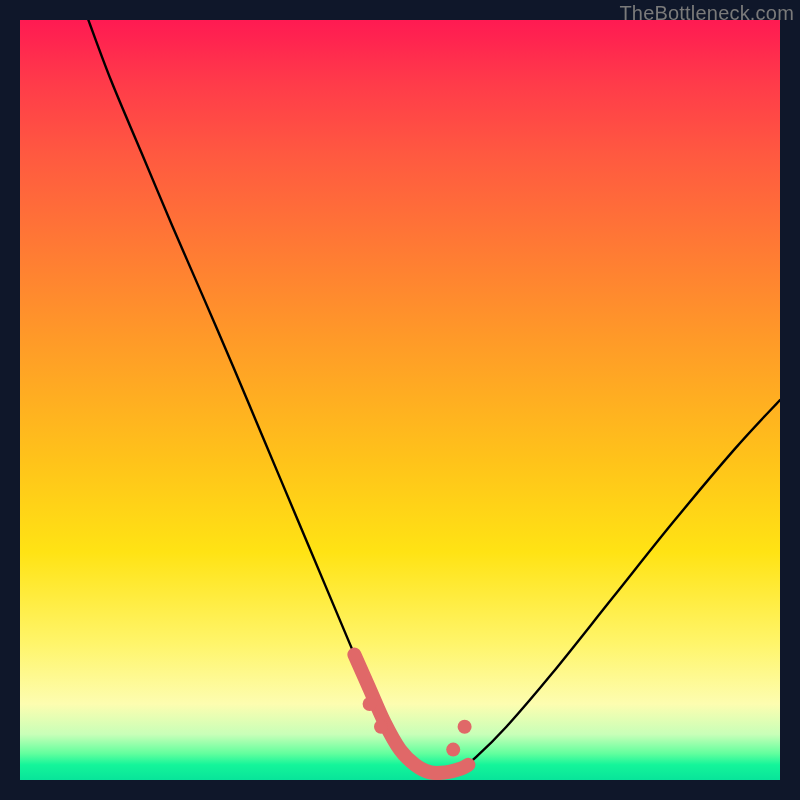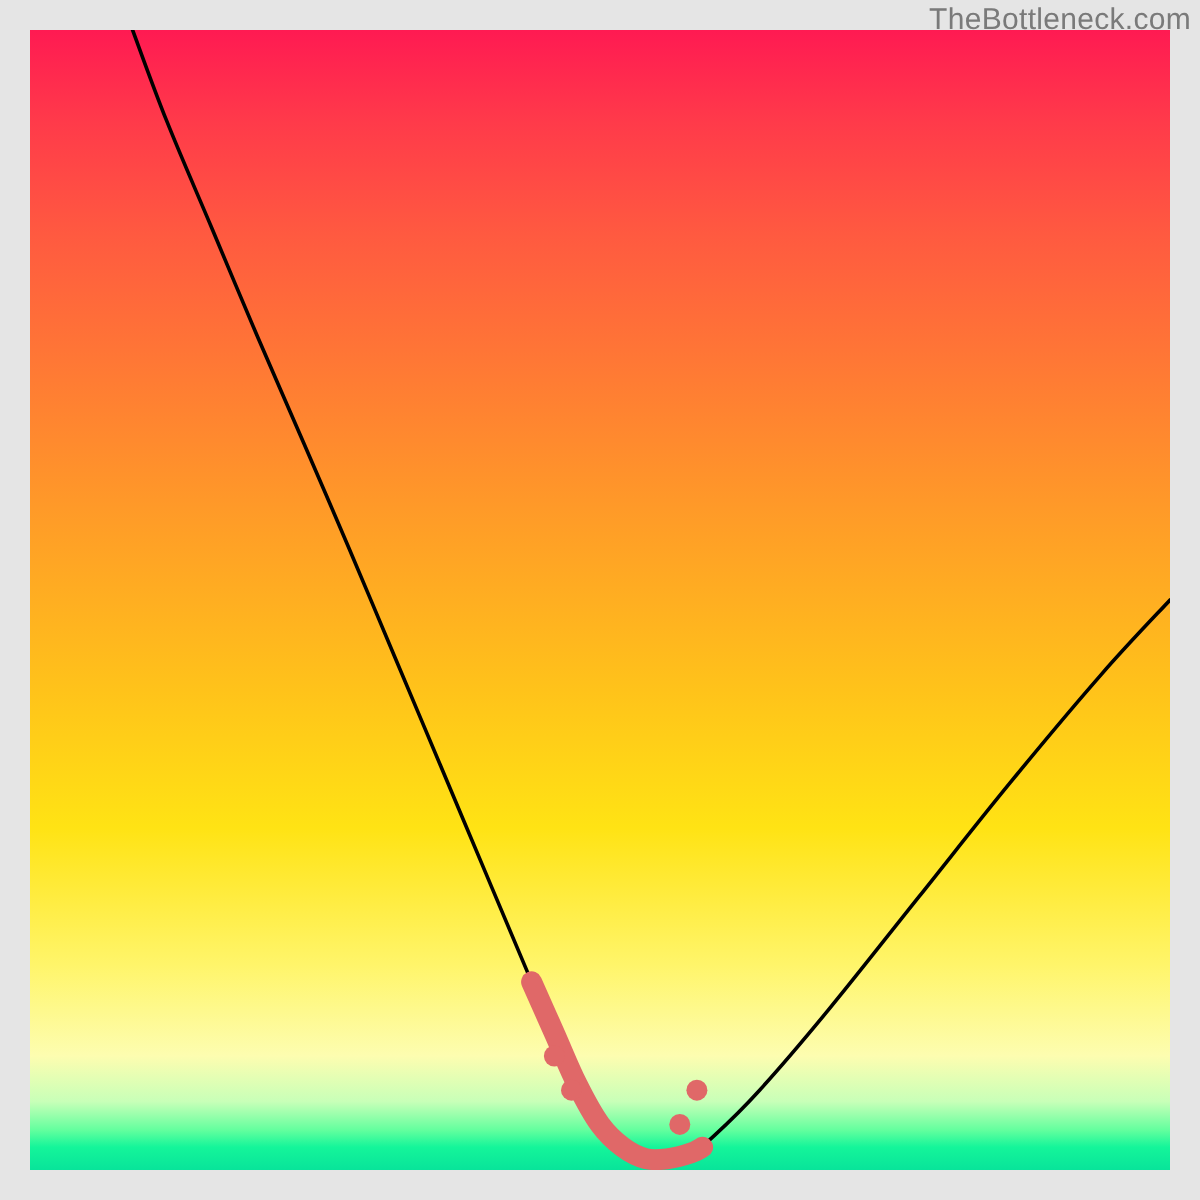--- a/index.html
+++ b/index.html
@@ -10,21 +10,21 @@
     overflow: hidden;
     background: #000;
     font-family: Arial, Helvetica, sans-serif;
   }
   .frame {
     position: absolute;
     left: 0;
     top: 0;
     width: 800px;
     height: 800px;
-    background: #e5e5e5;
+    background: #0f172a;
   }
   .plot {
     position: absolute;
     left: 20px;
     top: 20px;
     width: 760px;
     height: 760px;
     
     background:
       linear-gradient(to bottom,

